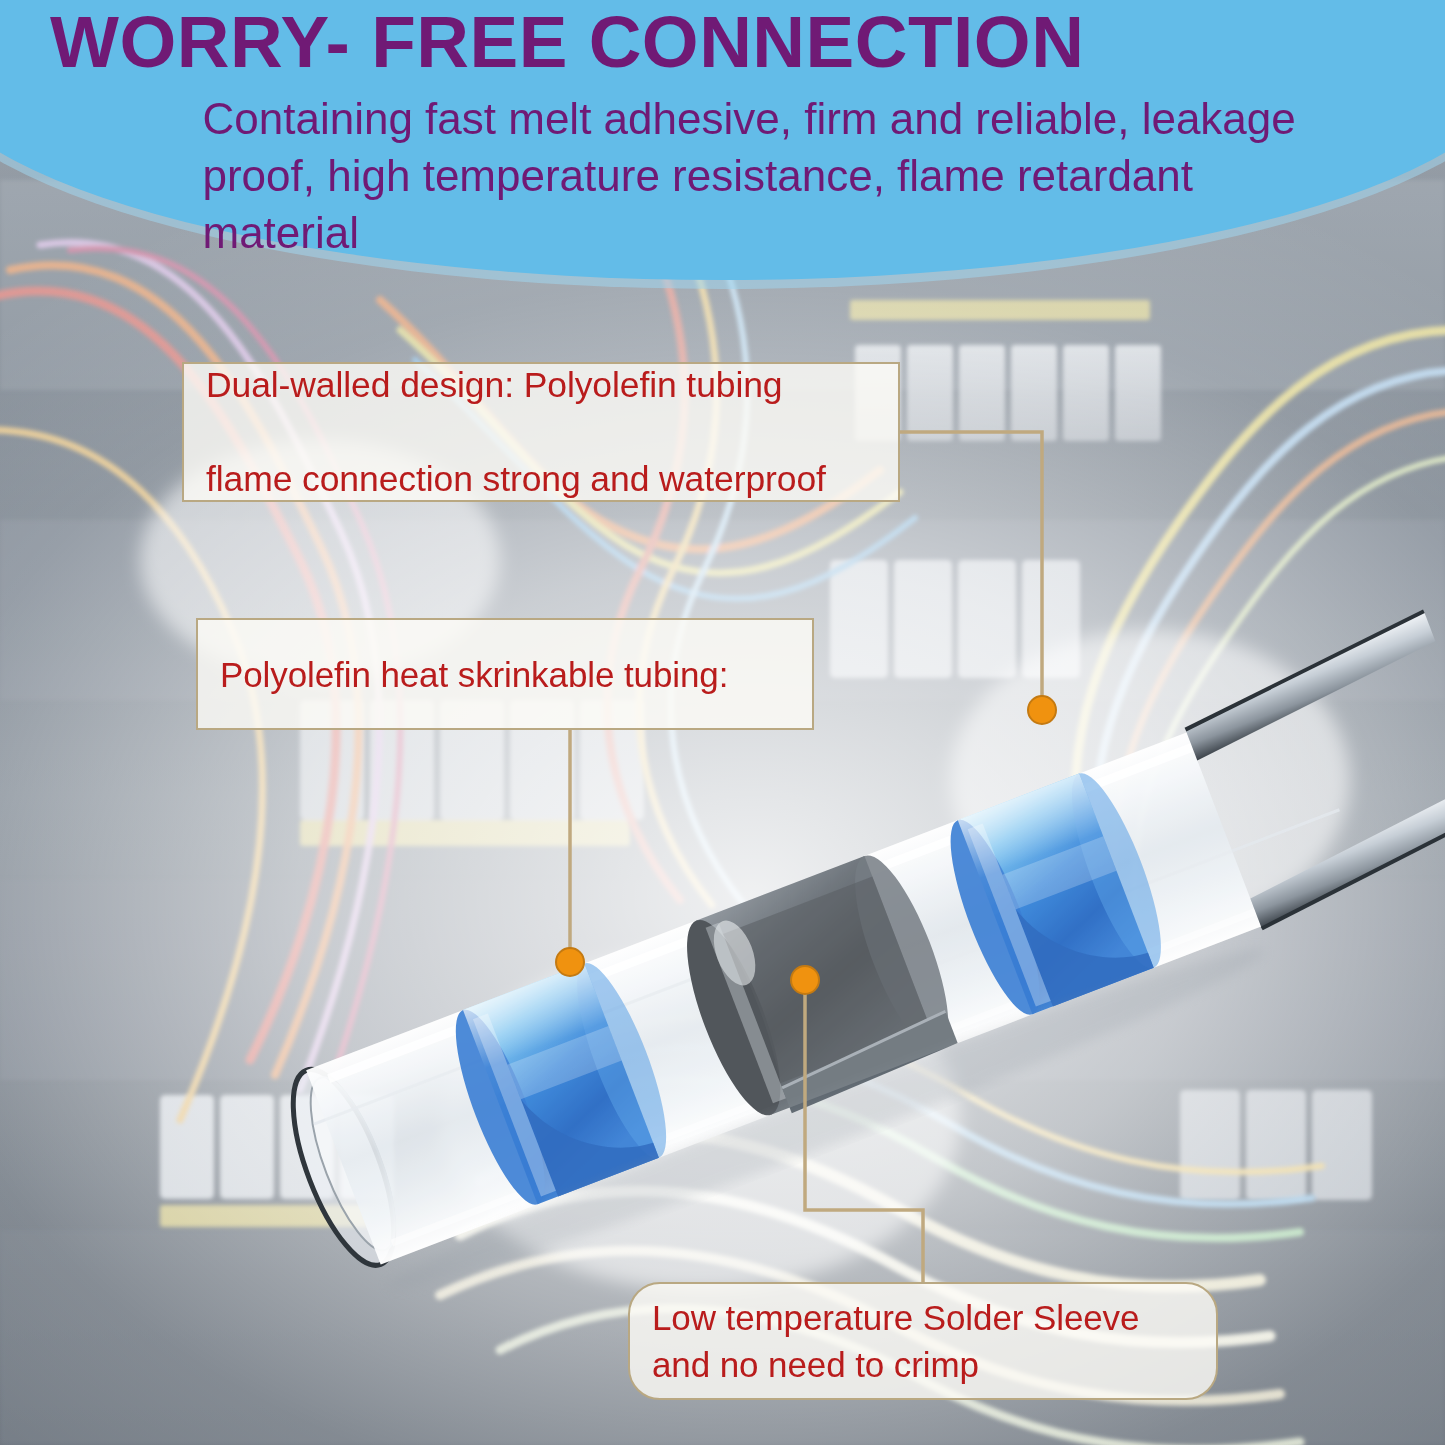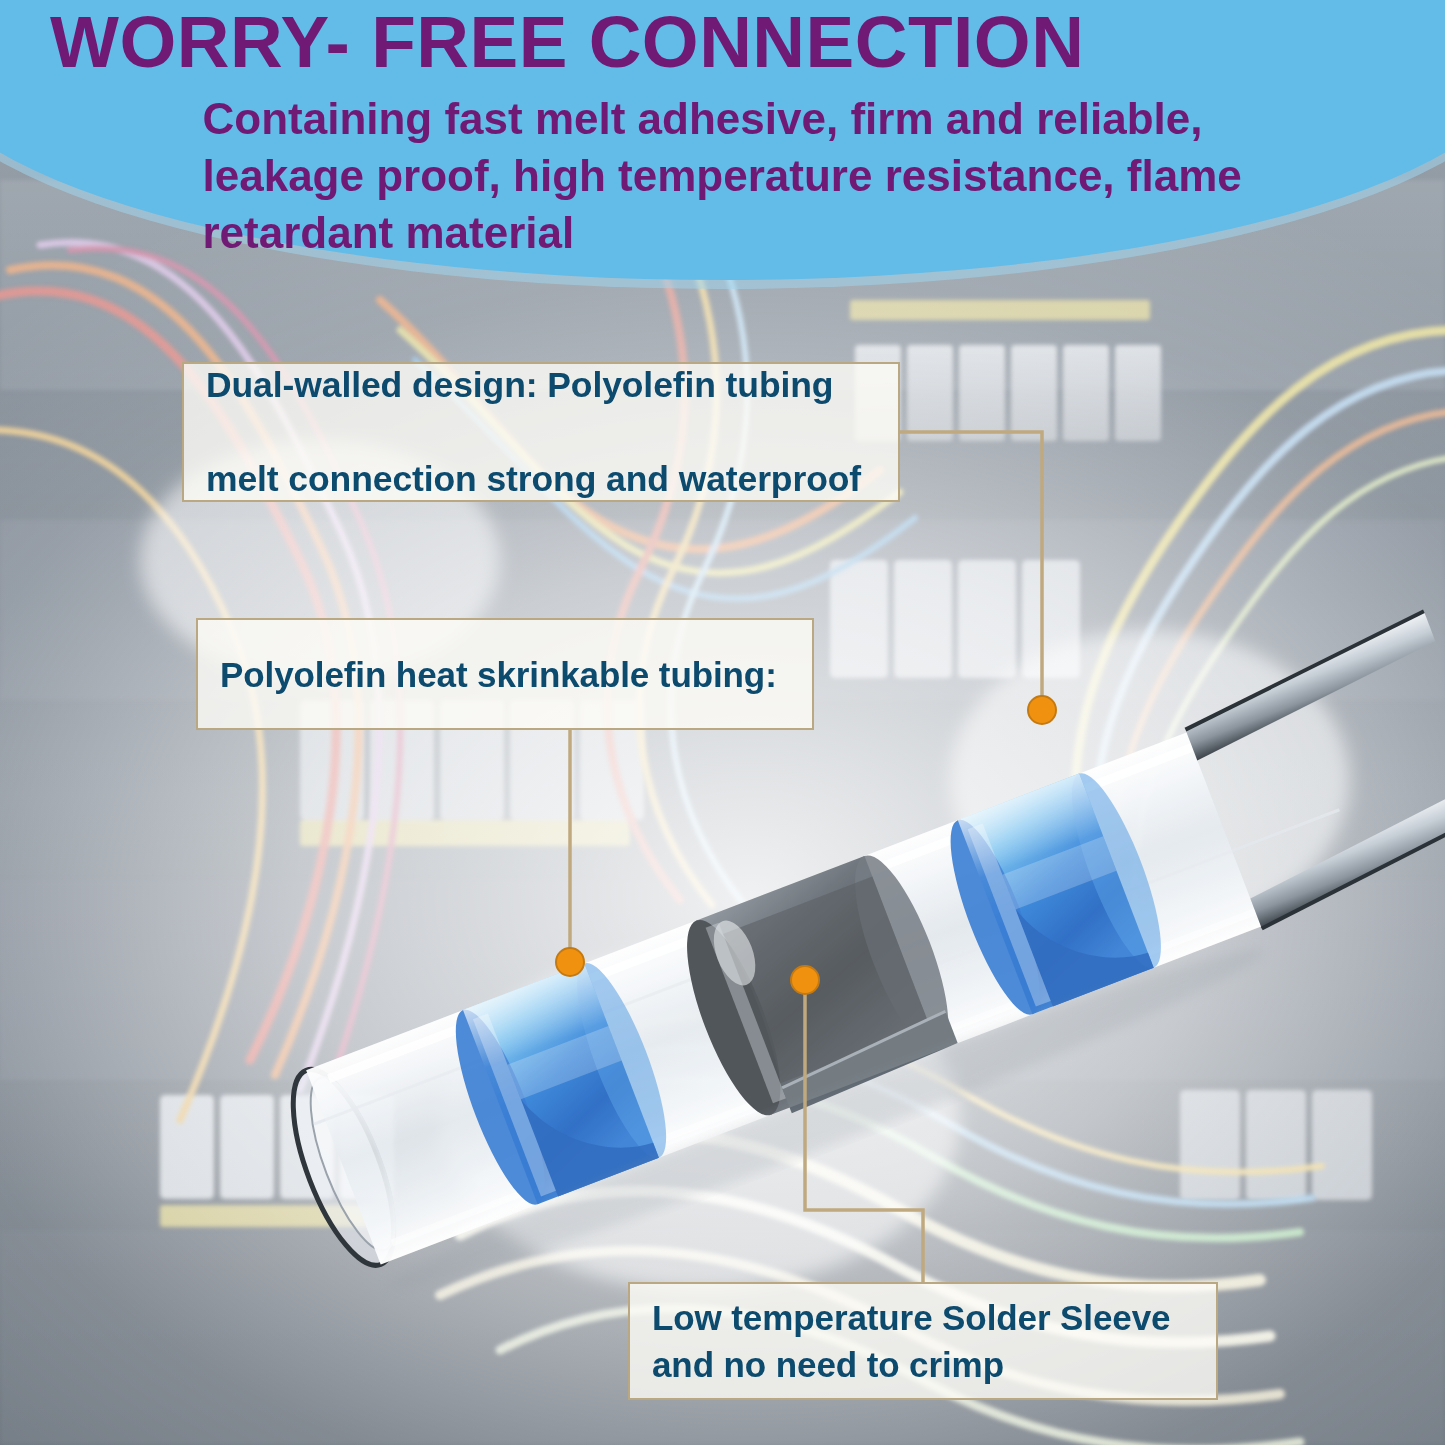--- a/index.html
+++ b/index.html
@@ -32,47 +32,47 @@
     position:absolute;left:80px;top:230px;width:1445px;
     text-align:left;color:#701a75;padding-left:30px;
   }
   .title{
     margin:0;padding:0 20px;
     font-size:73px;line-height:84px;font-weight:700;letter-spacing:.5px;
     white-space:nowrap;
   }
   .subtitle{
     margin:6px auto 0;padding:0 60px;max-width:1100px;
-    font-size:44px;line-height:57px;font-weight:700;
+    font-size:44px;line-height:57px;font-weight:400;
   }
 
   
   .product{position:absolute;left:0;top:0;width:1445px;height:1445px;z-index:12;pointer-events:none;}
 
   
   .leaders{position:absolute;inset:0;z-index:20;pointer-events:none;}
 
   
   .callout{
     position:absolute;z-index:25;
     border:2px solid #b9a882;
     background:rgba(252,251,246,.80);
     box-sizing:border-box;
     display:flex;align-items:center;
     padding:10px 22px;
   }
   .callout p{
-    margin:0;color:#0c4a6e;font-weight:700;
+    margin:0;color:#b91c1c;font-weight:400;
     font-size:35px;line-height:47px;
     letter-spacing:-.1px;
   }
   #callout-1{left:182px;top:362px;width:718px;height:140px;}
   #callout-1 p{font-size:35.5px;line-height:47px;}
   #callout-2{left:196px;top:618px;width:618px;height:112px;}
-  #callout-3{left:628px;top:1282px;width:590px;height:118px;}
+  #callout-3{left:628px;top:1282px;width:590px;height:118px;border-radius:32px;}
 </style>
 </head>
 <body>
 
 <div id="stage">
 
   <div class="bg-photo">
     <svg class="bg-svg" viewBox="0 0 1445 1445" preserveAspectRatio="none" aria-hidden="true">
       <defs>
         <linearGradient id="panelG" x1="0" y1="0" x2="0" y2="1">
@@ -325,21 +325,21 @@
 
     <circle cx="1042" cy="710" r="14" fill="#f0920f" stroke="#c47a12" stroke-width="2"></circle>
     <circle cx="570" cy="962" r="14" fill="#f0920f" stroke="#c47a12" stroke-width="2"></circle>
     <circle cx="805" cy="980" r="14" fill="#f0920f" stroke="#c47a12" stroke-width="2"></circle>
   </svg>
 
   <div class="callout" id="callout-1">
     <p>
       <span>Dual-walled design: Polyolefin tubing</span><br>
       <br>
-      <span>melt connection strong and waterproof</span>
+      <span>flame connection strong and waterproof</span>
     </p>
   </div>
 
   <div class="callout" id="callout-2">
     <p>
       <span>Polyolefin heat skrinkable tubing:</span><br>
     </p>
   </div>
 
   <div class="callout" id="callout-3">

